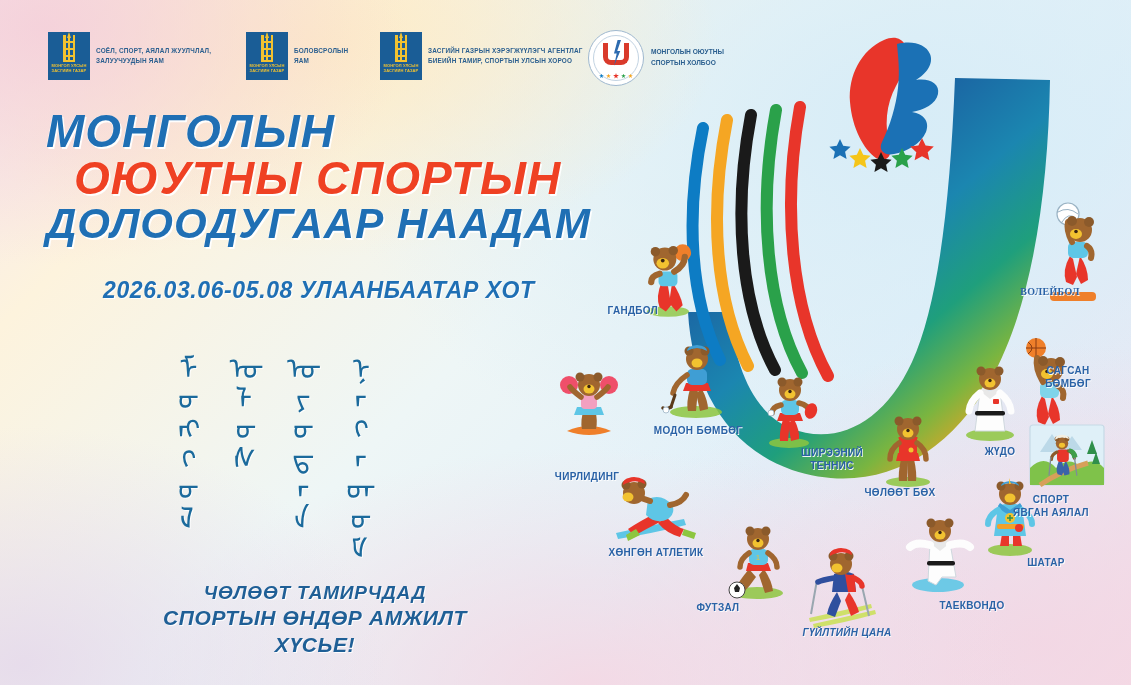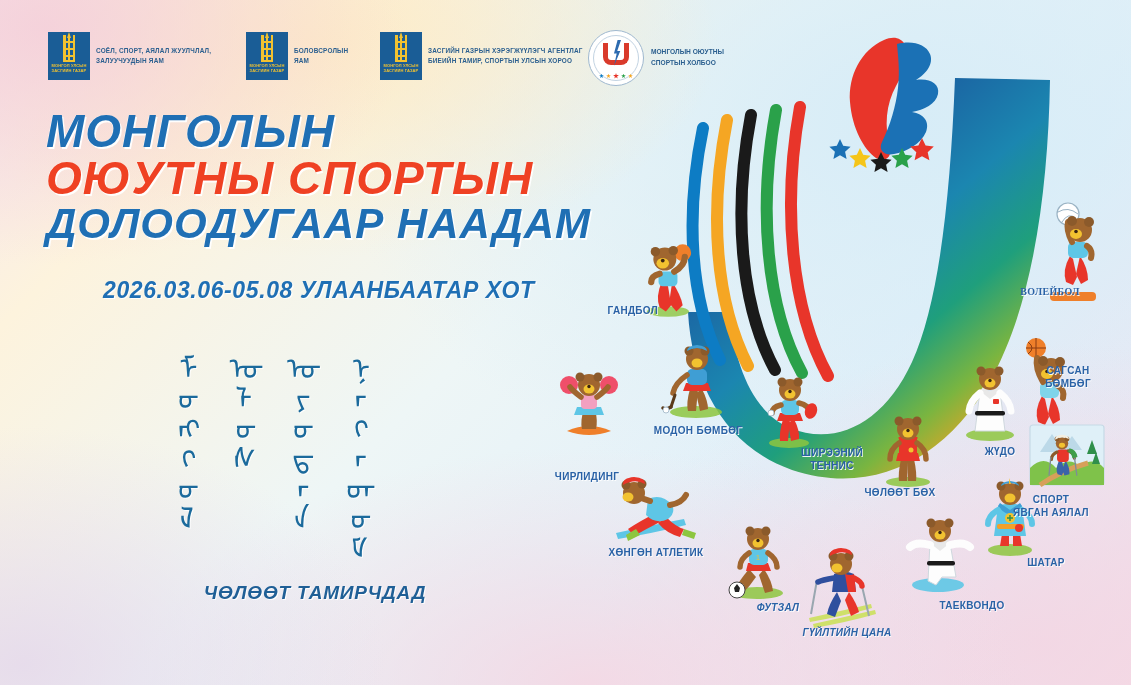--- a/index.html
+++ b/index.html
@@ -55,21 +55,21 @@
   .msa-name { font-size:6.6px; font-weight:bold; color:#2b5f8f; line-height:1.6; white-space:pre-line; }
 
   
   .headline { position:absolute; left:46px; top:107px; }
   .hl {
     font-style:italic; font-weight:bold; letter-spacing:1px;
     line-height:1.06; white-space:nowrap;
     text-shadow: 1.5px 1.5px 0 rgba(255,255,255,.95), -0.5px -0.5px 0 rgba(255,255,255,.7);
   }
   .hl1 { font-size:46px; color:#1f6fb4; }
-  .hl2 { font-size:46px; color:#ef4123; margin-top:-2px; }
+  .hl2 { font-size:46px; color:#ef4123; margin-top:-2px;margin-left:28px; }
   .hl3 { font-size:42px; color:#1f6fb4; margin-top:-1px; }
   .datetime {
     position:absolute; left:103px; top:277px;
     font-style:italic; font-weight:bold; font-size:23px; color:#1f6fb4;
     letter-spacing:.6px; white-space:nowrap;
     text-shadow:1.2px 1.2px 0 rgba(255,255,255,.9);
   }
 
   
   .bichig { position:absolute; left:165px; top:352px; display:flex; gap:26px; }
@@ -261,20 +261,21 @@
 
   <div class="bichig">
     <div class="bichig-col">ᠮᠣᠩᠭᠣᠯ</div>
     <div class="bichig-col">ᠤᠯᠤᠰ</div>
     <div class="bichig-col">ᠣᠶᠤᠲᠠᠨ</div>
     <div class="bichig-col">ᠨᠠᠭᠠᠳᠤᠮ</div>
   </div>
 
   <div class="slogan">
     <div class="l1">ЧӨЛӨӨТ  ТАМИРЧДАД</div>
+    <div class="l2">СПОРТЫН ӨНДӨР АМЖИЛТ ХҮСЬЕ!</div>
   </div>
 
   <svg class="art" viewBox="0 0 1131 685" xmlns="http://www.w3.org/2000/svg">
     <defs>
       <g id="bear">
         <ellipse cx="0" cy="26" rx="17" ry="4" fill="#8dc63f" opacity=".85"></ellipse>
         <path d="M-9,6 q-4,12 0,19 h18 q4,-7 0,-19 z" fill="#8b5a2b"></path>
         <circle cx="-8" cy="-13" r="4.5" fill="#8b5a2b"></circle>
         <circle cx="8" cy="-13" r="4.5" fill="#8b5a2b"></circle>
         <circle cx="0" cy="-8" r="10.5" fill="#a0662f"></circle>
@@ -530,19 +531,19 @@
 БӨМБӨГ</div>
     <div class="mlabel c" style="left:551px; top:471px; width:72px;">ЧИРЛИДИНГ</div>
     <div class="mlabel c" style="left:650px; top:425px; width:96px;">МОДОН БӨМБӨГ</div>
     <div class="mlabel c" style="left:798px; top:447px; width:68px;">ШИРЭЭНИЙ
 ТЕННИС</div>
     <div class="mlabel c" style="left:862px; top:487px; width:76px;">ЧӨЛӨӨТ БӨХ</div>
     <div class="mlabel c" style="left:938px; top:446px; width:44px;margin-left:40px;">ЖҮДО</div>
     <div class="mlabel c" style="left:1012px; top:494px; width:78px;">СПОРТ
 ЯВГАН АЯЛАЛ</div>
     <div class="mlabel c" style="left:608px; top:547px; width:96px;">ХӨНГӨН АТЛЕТИК</div>
-    <div class="mlabel c" style="left:752px; top:602px; width:52px;font-style:italic;">ФУТЗАЛ</div>
+    <div class="mlabel c" style="left:692px; top:602px; width:52px;">ФУТЗАЛ</div>
     <div class="mlabel c" style="left:800px; top:627px; width:94px;font-style:italic;">ГҮЙЛТИЙН ЦАНА</div>
     <div class="mlabel c" style="left:936px; top:600px; width:72px;">ТАЕКВОНДО</div>
     <div class="mlabel c" style="left:1022px; top:557px; width:48px;">ШАТАР</div>
   </div>
 
 </div>
 
 </body></html>

